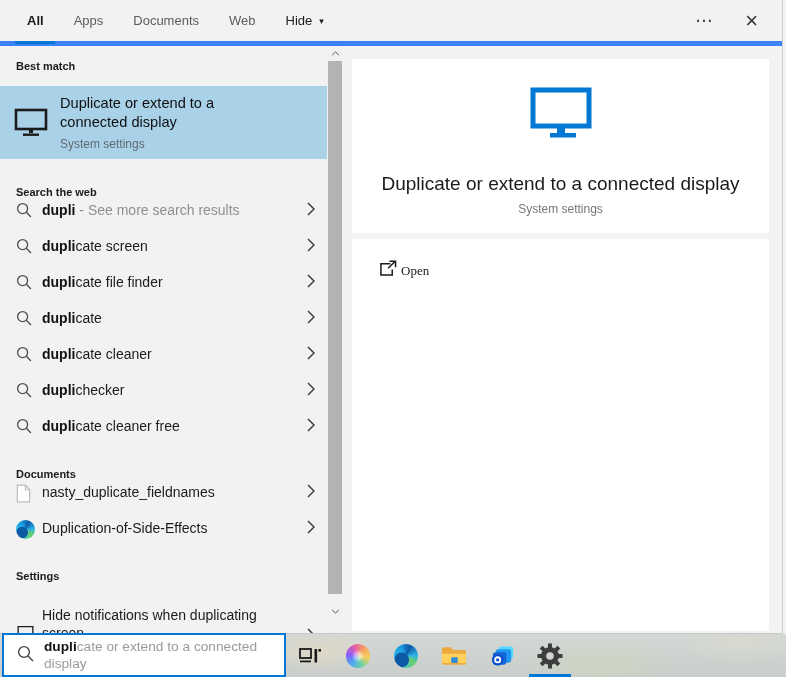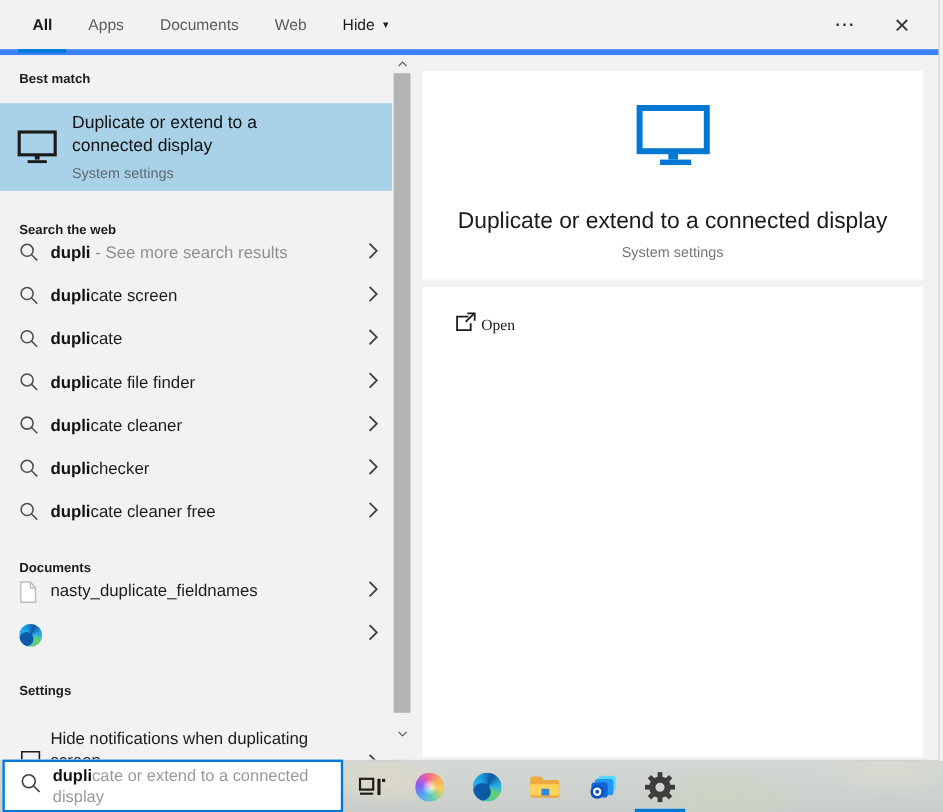--- a/index.html
+++ b/index.html
@@ -184,36 +184,36 @@
             </span>
         </div>
 
         <div class="row">
           <span class="ric">
               <svg width="16" height="16" viewBox="0 0 16 16">
                 <circle cx="6.6" cy="6.6" r="5" fill="none" stroke="#4d4d4d" stroke-width="1.3"></circle>
                 <line x1="10.3" y1="10.3" x2="15" y2="15" stroke="#4d4d4d" stroke-width="1.3"></line>
               </svg>
             </span>
+          <span class="rt"><b>dupli</b><span>cate file finder</span></span>
+          <span class="chev">
+              <svg width="8" height="14" viewBox="0 0 8 14">
+                <path d="M1 1 L7 7 L1 13" fill="none" stroke="#3f3f3f" stroke-width="1.5"></path>
+              </svg>
+            </span>
+        </div>
+
+        <div class="row">
+          <span class="ric">
+              <svg width="16" height="16" viewBox="0 0 16 16">
+                <circle cx="6.6" cy="6.6" r="5" fill="none" stroke="#4d4d4d" stroke-width="1.3"></circle>
+                <line x1="10.3" y1="10.3" x2="15" y2="15" stroke="#4d4d4d" stroke-width="1.3"></line>
+              </svg>
+            </span>
           <span class="rt"><b>dupli</b><span>cate</span></span>
-          <span class="chev">
-              <svg width="8" height="14" viewBox="0 0 8 14">
-                <path d="M1 1 L7 7 L1 13" fill="none" stroke="#3f3f3f" stroke-width="1.5"></path>
-              </svg>
-            </span>
-        </div>
-
-        <div class="row">
-          <span class="ric">
-              <svg width="16" height="16" viewBox="0 0 16 16">
-                <circle cx="6.6" cy="6.6" r="5" fill="none" stroke="#4d4d4d" stroke-width="1.3"></circle>
-                <line x1="10.3" y1="10.3" x2="15" y2="15" stroke="#4d4d4d" stroke-width="1.3"></line>
-              </svg>
-            </span>
-          <span class="rt"><b>dupli</b><span>cate file finder</span></span>
           <span class="chev">
               <svg width="8" height="14" viewBox="0 0 8 14">
                 <path d="M1 1 L7 7 L1 13" fill="none" stroke="#3f3f3f" stroke-width="1.5"></path>
               </svg>
             </span>
         </div>
 
         <div class="row">
           <span class="ric">
               <svg width="16" height="16" viewBox="0 0 16 16">
@@ -273,20 +273,21 @@
               <svg width="8" height="14" viewBox="0 0 8 14">
                 <path d="M1 1 L7 7 L1 13" fill="none" stroke="#3f3f3f" stroke-width="1.5"></path>
               </svg>
             </span>
         </div>
 
         <div class="row">
           <span class="ric">
               <span class="logo-circle edge-logo small"></span>
             </span>
+          <span class="rt"><span>Duplication-of-Side-Effects</span></span>
           <span class="chev">
               <svg width="8" height="14" viewBox="0 0 8 14">
                 <path d="M1 1 L7 7 L1 13" fill="none" stroke="#3f3f3f" stroke-width="1.5"></path>
               </svg>
             </span>
         </div>
 
         <div class="sec-header h-set">Settings</div>
 
         <div class="row row-tall">

